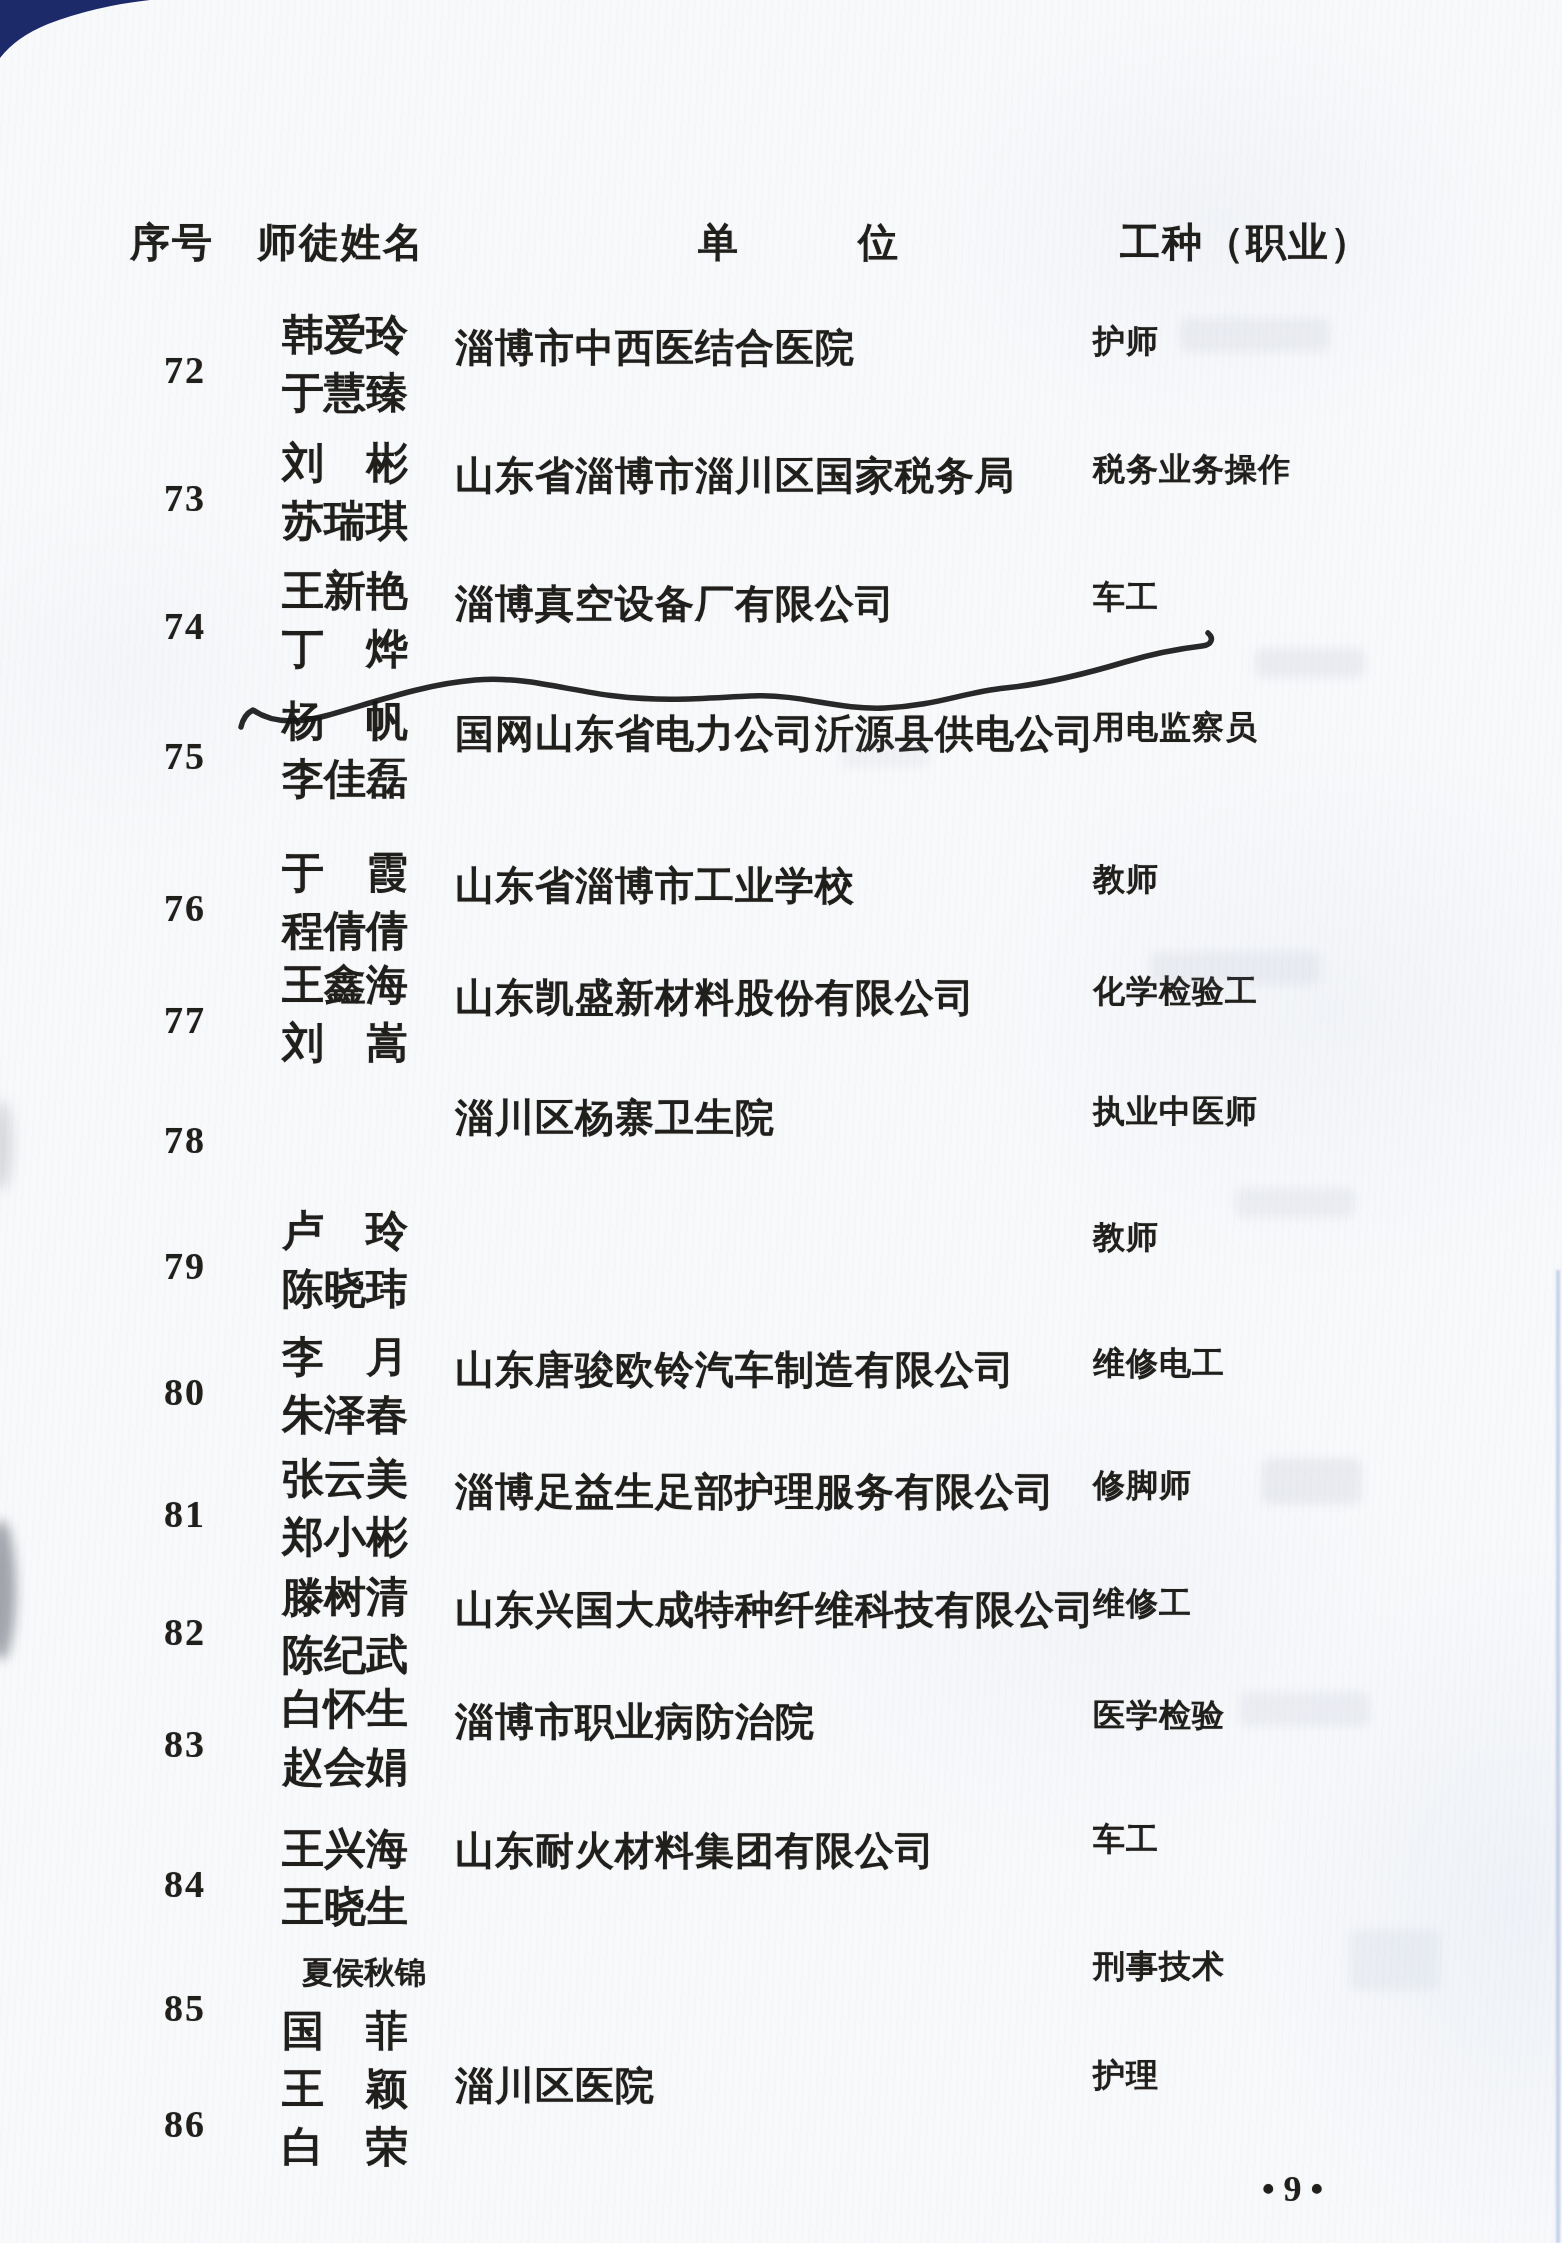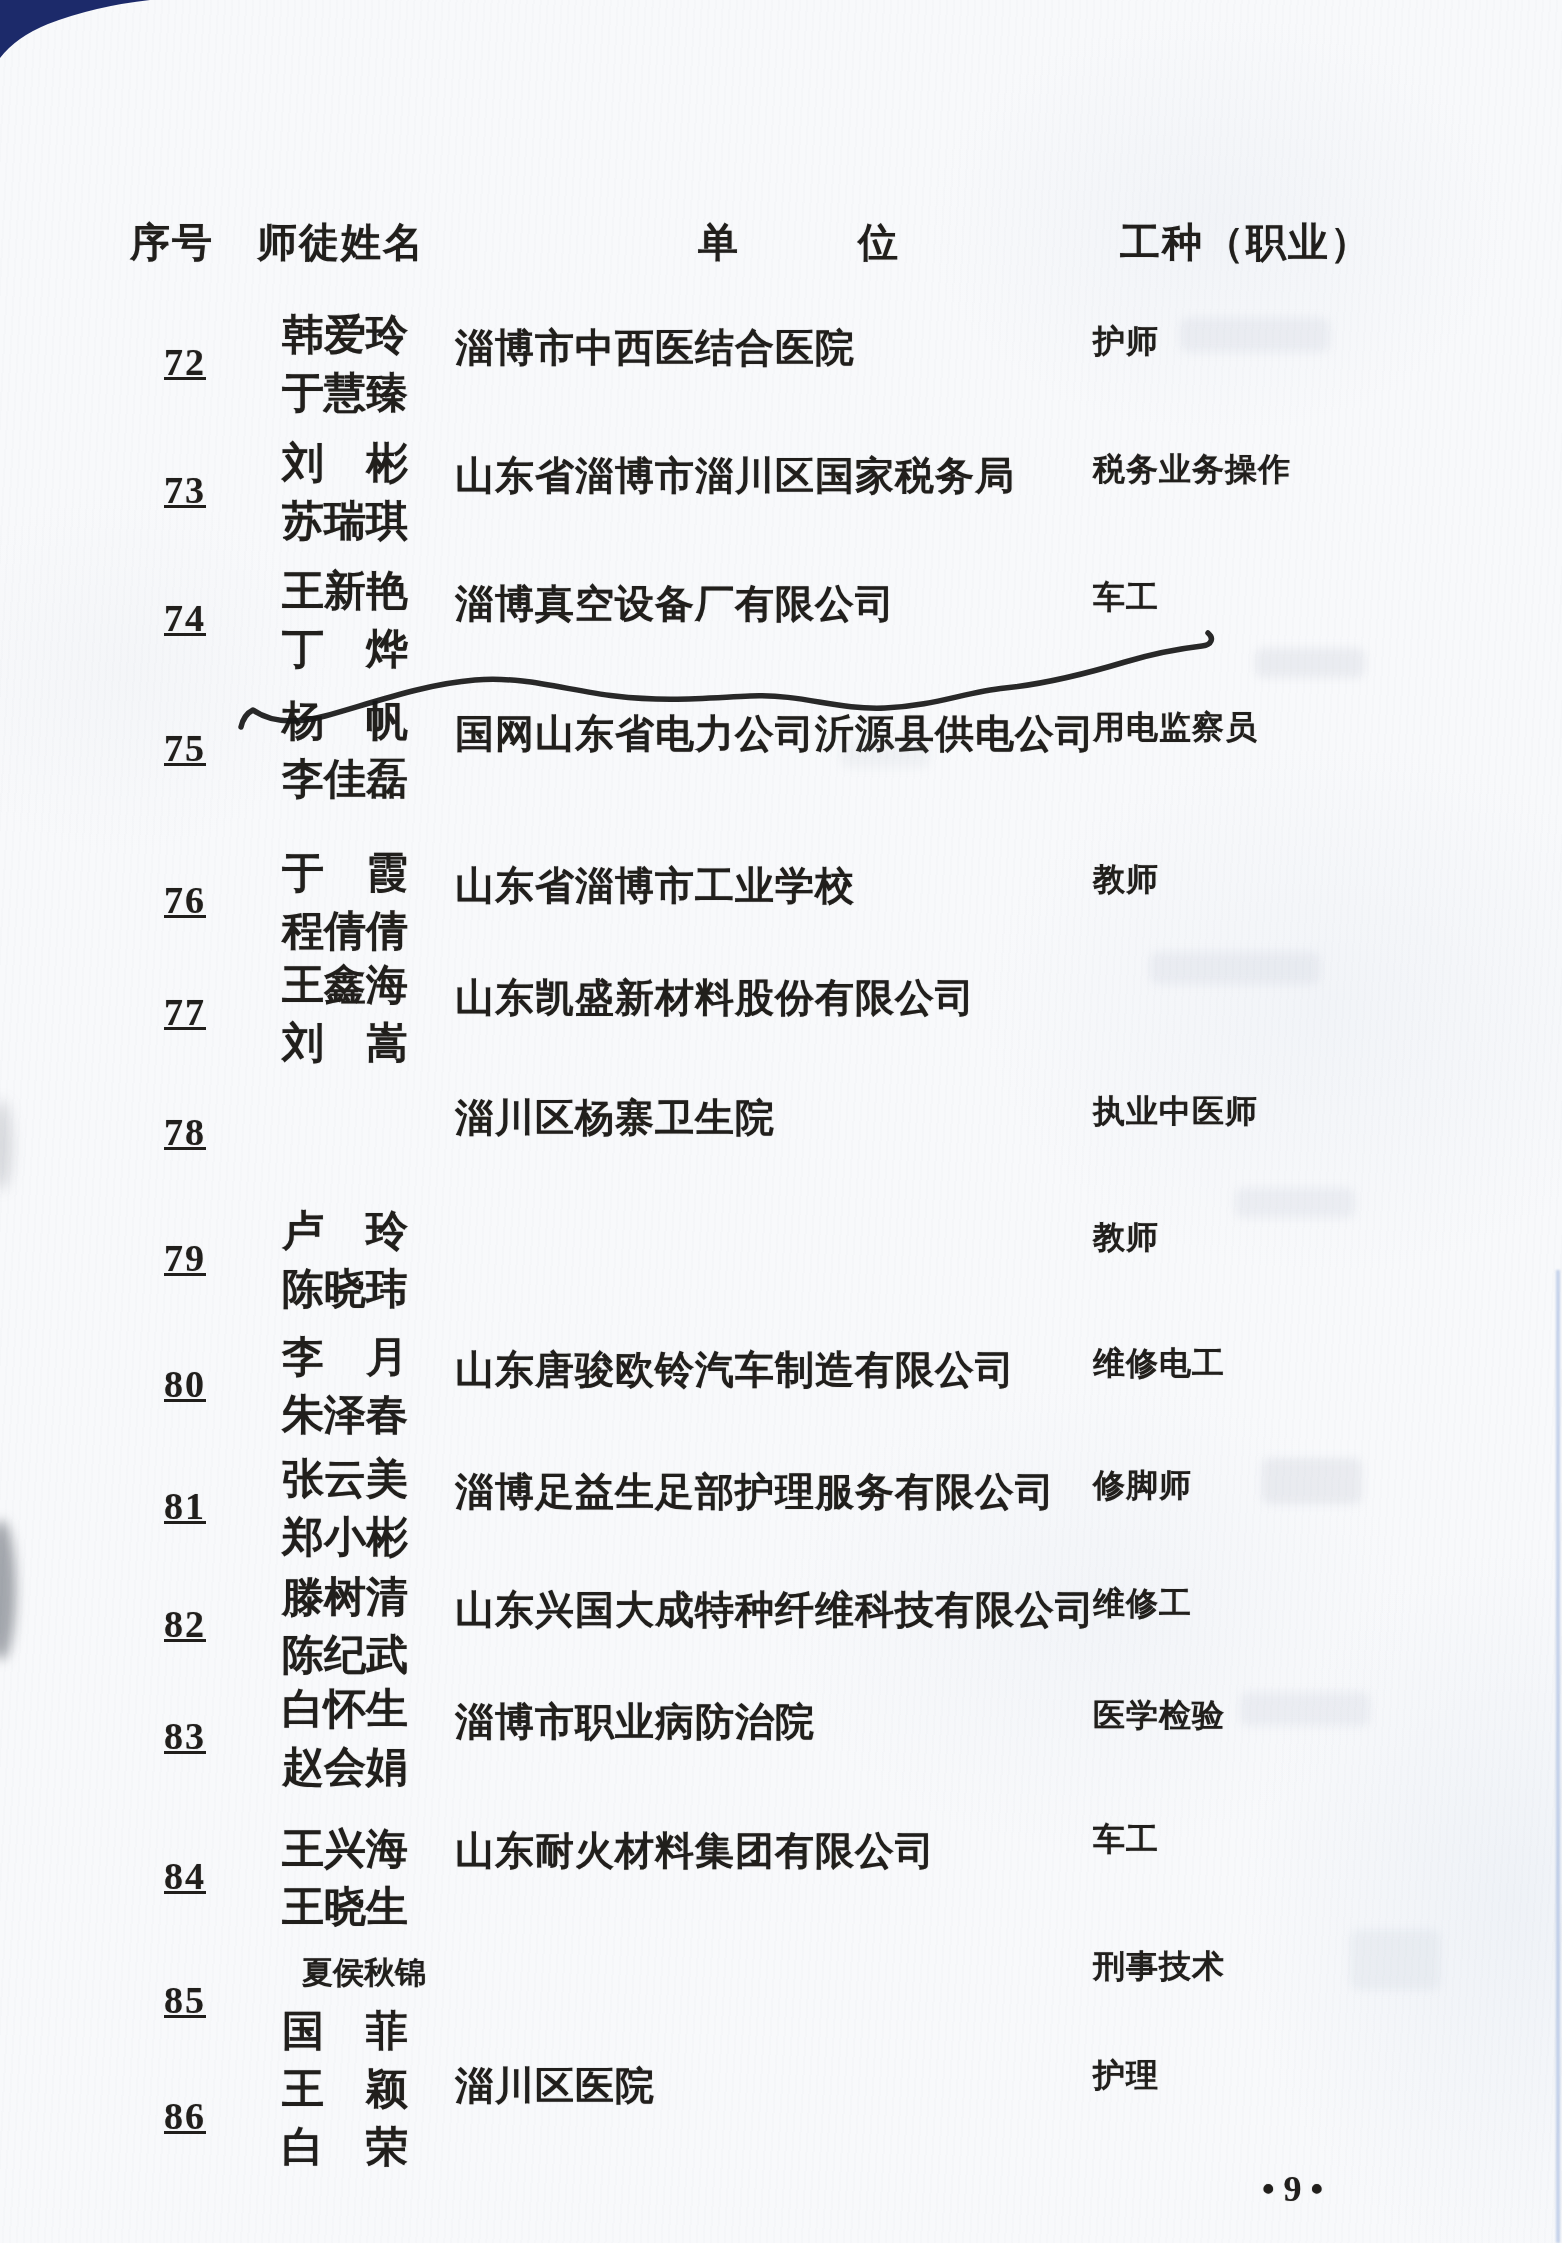--- a/index.html
+++ b/index.html
@@ -32,25 +32,24 @@
     text-shadow:0 0 1px rgba(30,28,25,.38);
     white-space:nowrap;
   }
   .h-no{left:130px;}
   .h-names{left:257px;letter-spacing:5px;}
   .h-unit{left:698px;width:202px;justify-content:space-between;}
   .h-job{left:1120px;letter-spacing:1px;}
   
   .row{position:absolute;left:0;width:1562px;height:124px;}
   .cell-no{
-    position:absolute;left:142px;top:0;width:86px;height:124px;
+    position:absolute;left:142px;top:8px;width:86px;height:124px;
     display:flex;align-items:center;justify-content:center;
     font-size:38px;font-weight:600;letter-spacing:2px;
     text-shadow:0 0 1px rgba(30,28,25,.35);
-    text-decoration:underline;
   }
   .cell-names{position:absolute;left:282px;top:0;width:190px;height:124px;}
   .name-line{
     position:absolute;left:0;height:54px;display:flex;align-items:center;
     font-size:42px;font-weight:600;white-space:nowrap;
     text-shadow:0 0 1px rgba(30,28,25,.38);
   }
   .name-line.l1{top:8px;}
   .name-line.l2{top:66px;}
   .name-line.name-small{font-size:31px;margin-left:20px;letter-spacing:0px;}
@@ -163,20 +162,21 @@
         <div class="cell-unit">山东省淄博市工业学校</div>
         <div class="cell-job">教师</div>
       </div>
       <div class="row" style="top: 950px;">
         <div class="cell-no">77</div>
         <div class="cell-names">
           <div class="name-line l1">王鑫海</div>
           <div class="name-line l2">刘　嵩</div>
         </div>
         <div class="cell-unit">山东凯盛新材料股份有限公司</div>
+        <div class="cell-job">化学检验工</div>
       </div>
       <div class="row" style="top: 1070px;">
         <div class="cell-no">78</div>
         <div class="cell-unit">淄川区杨寨卫生院</div>
         <div class="cell-job">执业中医师</div>
       </div>
       <div class="row" style="top: 1196px;">
         <div class="cell-no">79</div>
         <div class="cell-names">
           <div class="name-line l1">卢　玲</div>

